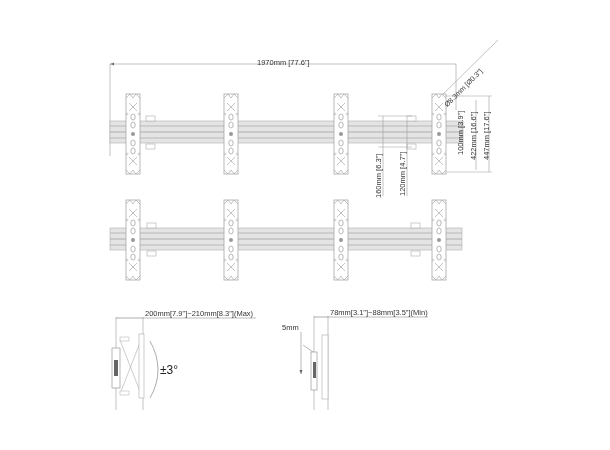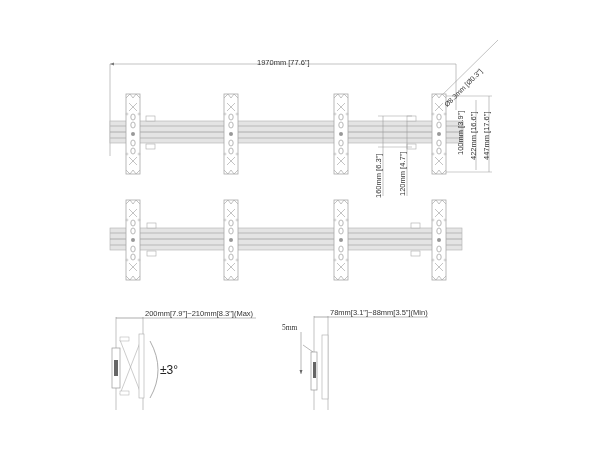--- a/index.html
+++ b/index.html
@@ -120,13 +120,13 @@
 <div class="lbl rot" style="left:457px; top:155px; transform:rotate(-90deg);">100mm [3.9"]</div>
 <div class="lbl rot" style="left:470px; top:160px; transform:rotate(-90deg);">422mm [16.6"]</div>
 <div class="lbl rot" style="left:483px; top:160px; transform:rotate(-90deg);">447mm [17.6"]</div>
 <div class="lbl rot" style="left:375px; top:198px; transform:rotate(-90deg);">160mm [6.3"]</div>
 <div class="lbl rot" style="left:399px; top:196px; transform:rotate(-90deg);">120mm [4.7"]</div>
 
 <div class="lbl" style="left:145px; top:310px;">200mm[7.9"]~210mm[8.3"](Max)</div>
 <div class="lbl big" style="left:160px; top:364px;">±3°</div>
 
 <div class="lbl" style="left:330px; top:309px;">78mm[3.1"]~88mm[3.5"](Min)</div>
-<div class="lbl" style="left:282px; top:324px;font-family:Liberation Serif, serif;">5mm</div>
+<div class="lbl" style="left:282px; top:324px;">5mm</div>
 
 </body></html>

